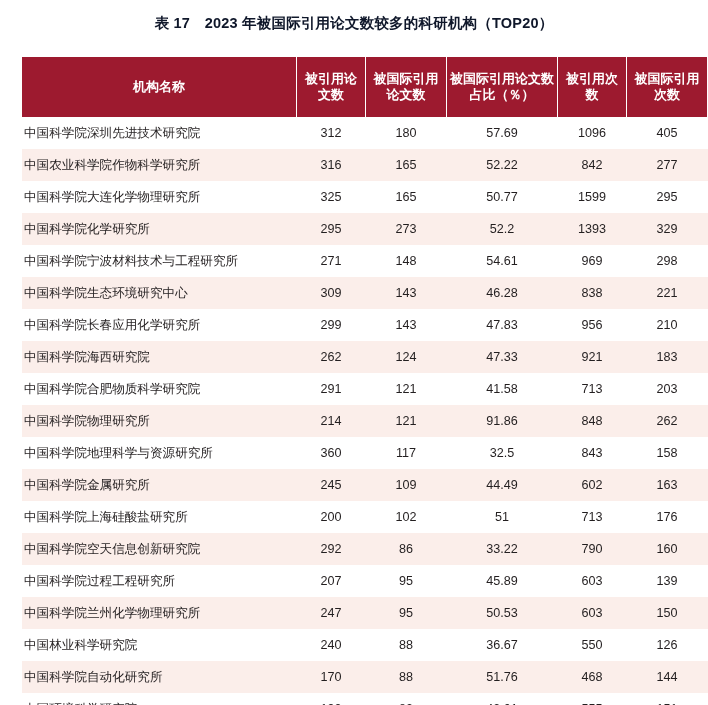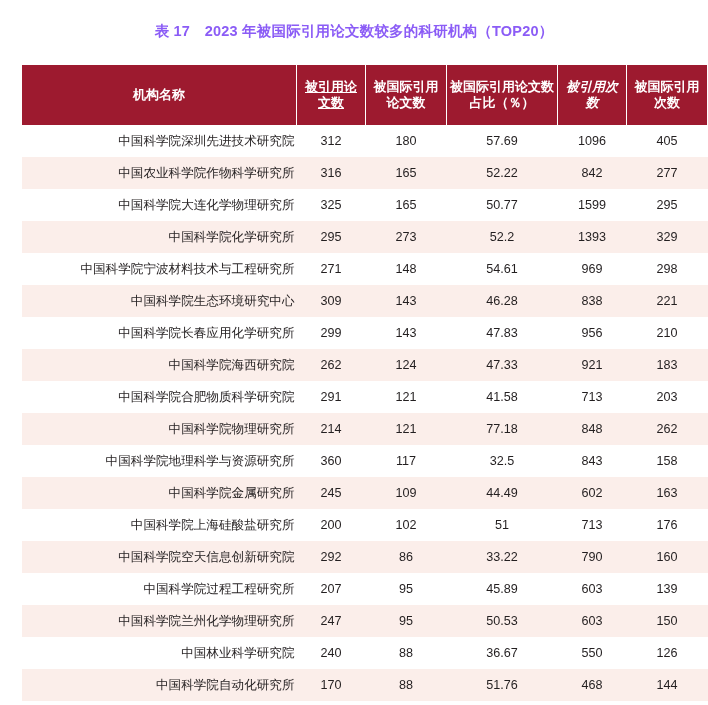--- a/index.html
+++ b/index.html
@@ -18,23 +18,23 @@
     width: 708px;
     height: 705px;
     position: relative;
     box-sizing: border-box;
     padding: 0;
   }
   .table-caption {
     text-align: center;
     font-size: 14.5px;
     font-weight: bold;
-    color: #8b5cf6;
+    color: #0f172a;
     letter-spacing: 0.2px;
-    padding-top: 22px;
+    padding-top: 14px;
     padding-bottom: 8px;
     border-radius: 9px;
   }
   .table-wrap {
     padding: 16px 22px;
     box-sizing: border-box;
   }
   table.data-table {
     border-collapse: collapse;
     width: 664px;
@@ -59,33 +59,33 @@
   }
   table.data-table td {
     font-size: 12.6px;
     text-align: center;
     padding: 5px 2px;
     border: none;
     height: 22px;
     color: #231f20;
   }
   table.data-table td.name-cell {
-    text-align: right;
+    text-align: left;
   }
   tr.row-odd td {
     background: #ffffff;
   }
   tr.row-even td {
     background: #fbeeea;
   }
   .hdr-name { width: 268px; }
-  .hdr-c1 { width: 62px; text-decoration: underline; }
+  .hdr-c1 { width: 62px; }
   .hdr-c2 { width: 74px; }
   .hdr-c3 { width: 104px; }
-  .hdr-c4 { width: 62px; font-style: italic; }
+  .hdr-c4 { width: 62px; }
   .hdr-c5 { width: 74px; }
   .hdr-c6 { width: 100px; }
 </style>
 </head>
 <body>
 
 <div class="page">
 
   <div class="table-caption">表 17　2023 年被国际引用论文数较多的科研机构（TOP20）</div>
 
@@ -181,21 +181,21 @@
           <td>121</td>
           <td>41.58</td>
           <td>713</td>
           <td>203</td>
           <td>28.47</td>
         </tr>
         <tr class="row-even">
           <td class="name-cell">中国科学院物理研究所</td>
           <td>214</td>
           <td>121</td>
-          <td>77.18</td>
+          <td>91.86</td>
           <td>848</td>
           <td>262</td>
           <td>30.9</td>
         </tr>
         <tr class="row-odd">
           <td class="name-cell">中国科学院地理科学与资源研究所</td>
           <td>360</td>
           <td>117</td>
           <td>32.5</td>
           <td>843</td>

